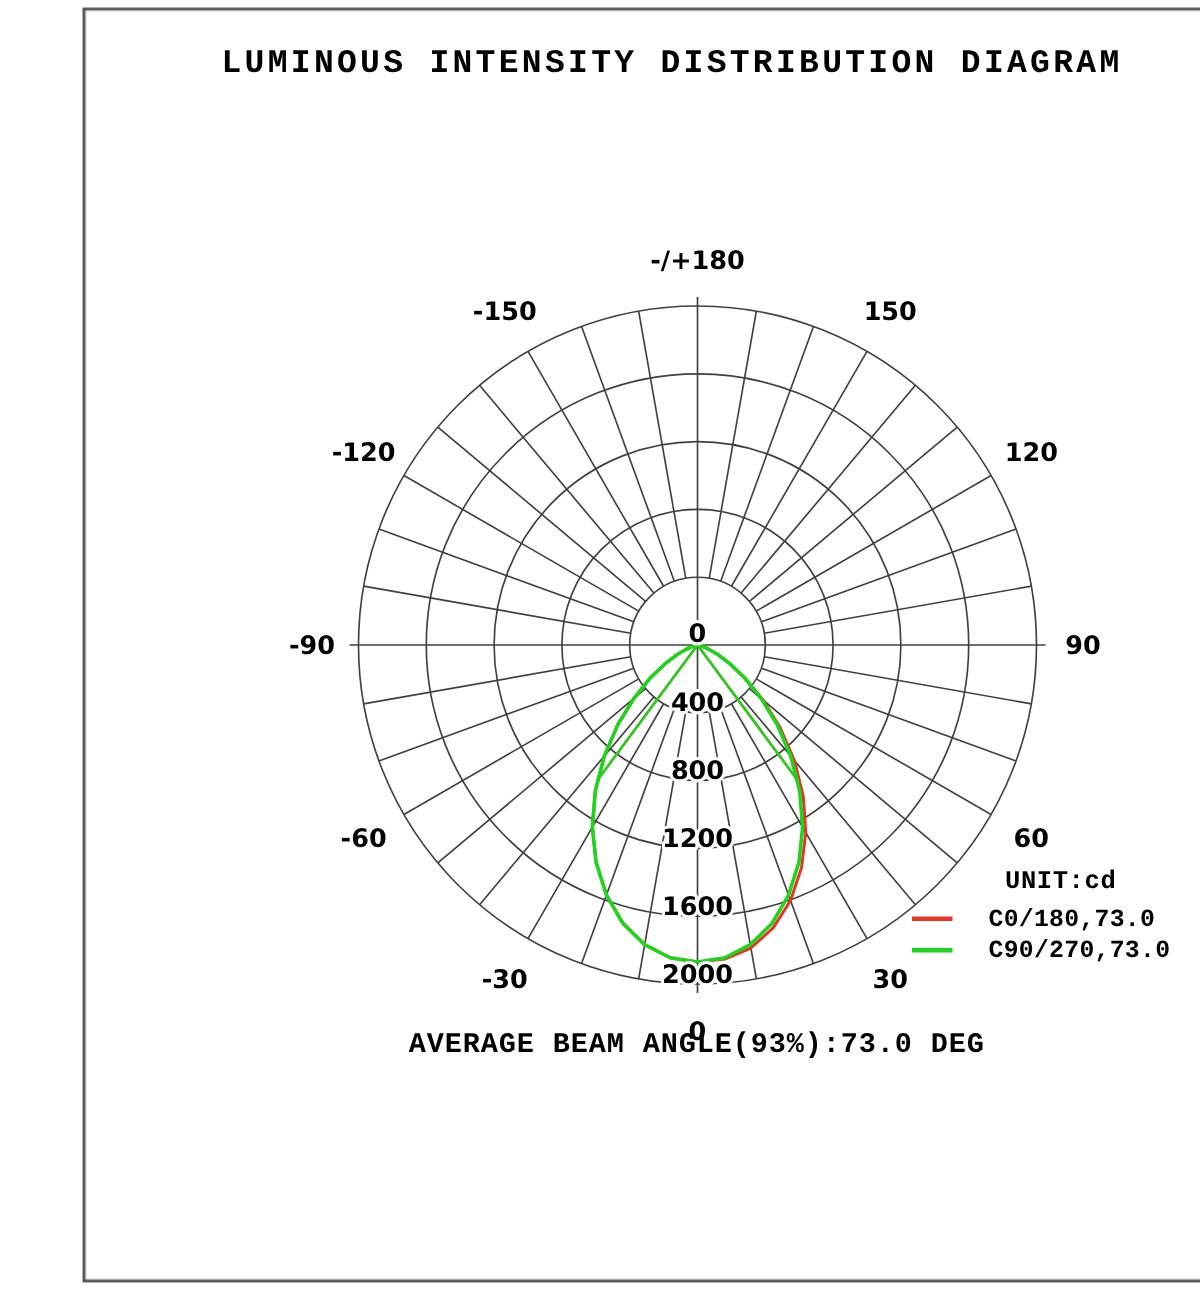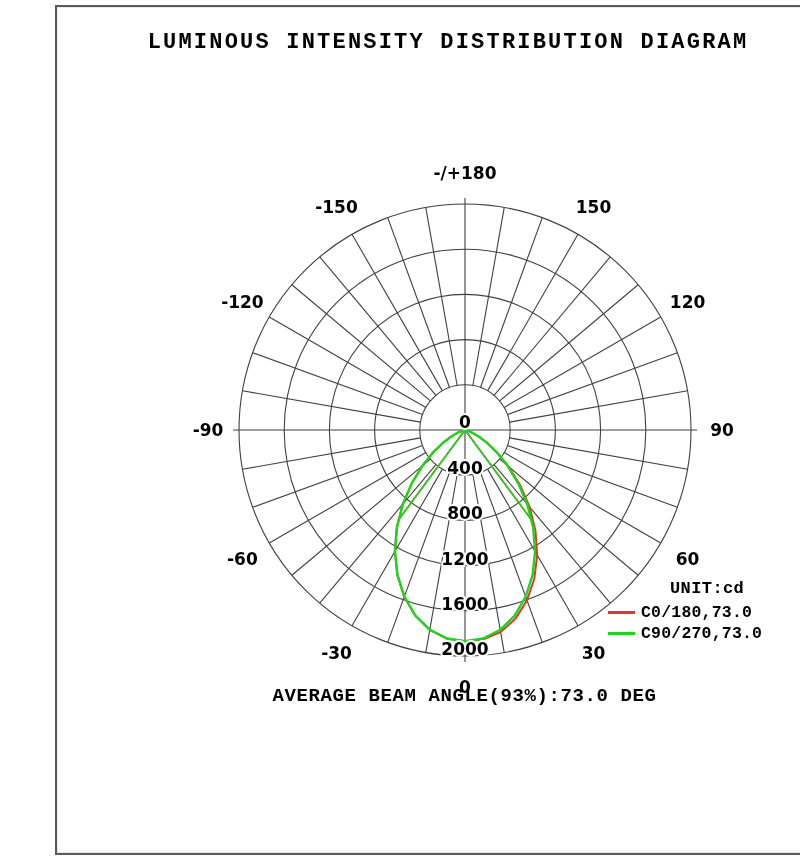--- a/index.html
+++ b/index.html
@@ -9,21 +9,21 @@
          border:2px solid #5a5a5a;box-shadow:inset 0 0 0 1px #e8e8e8;}
   .title{position:absolute;left:0;right:0;top:30px;text-align:center;
          font-family:"Liberation Mono",monospace;font-weight:bold;font-size:22px;
          letter-spacing:2.2px;color:#000;white-space:pre;}
   svg.chart{position:absolute;left:0;top:0;}
   .alabel,.rlabel{font-family:"DejaVu Sans",sans-serif;font-weight:bold;font-size:17px;
          fill:#000;stroke:#ffffff;stroke-width:4px;paint-order:stroke;stroke-linejoin:round;}
   .legend{position:absolute;left:0;top:0;width:800px;height:864px;pointer-events:none;}
   .unit{position:absolute;left:622px;top:579px;font-family:"Liberation Mono",monospace;
         font-weight:bold;font-size:17px;letter-spacing:0.4px;color:#000;}
-  .lrow{position:absolute;left:560px;display:flex;align-items:center;gap:6px;
+  .lrow{position:absolute;left:560px;display:flex;align-items:center;gap:24px;
         font-family:"Liberation Mono",monospace;font-weight:bold;font-size:16.5px;
         letter-spacing:0.2px;color:#000;line-height:19px;}
   .lrow.r0{top:603px;}
   .lrow.r1{top:624px;text-align:center;}
   .swatch{display:inline-block;width:27px;height:3px;flex:none;}
   .footer{position:absolute;left:33px;right:0;top:685px;text-align:center;
         font-family:"Liberation Mono",monospace;font-weight:bold;font-size:19px;
         letter-spacing:0.6px;color:#000;white-space:pre;}
 </style>
 </head>

